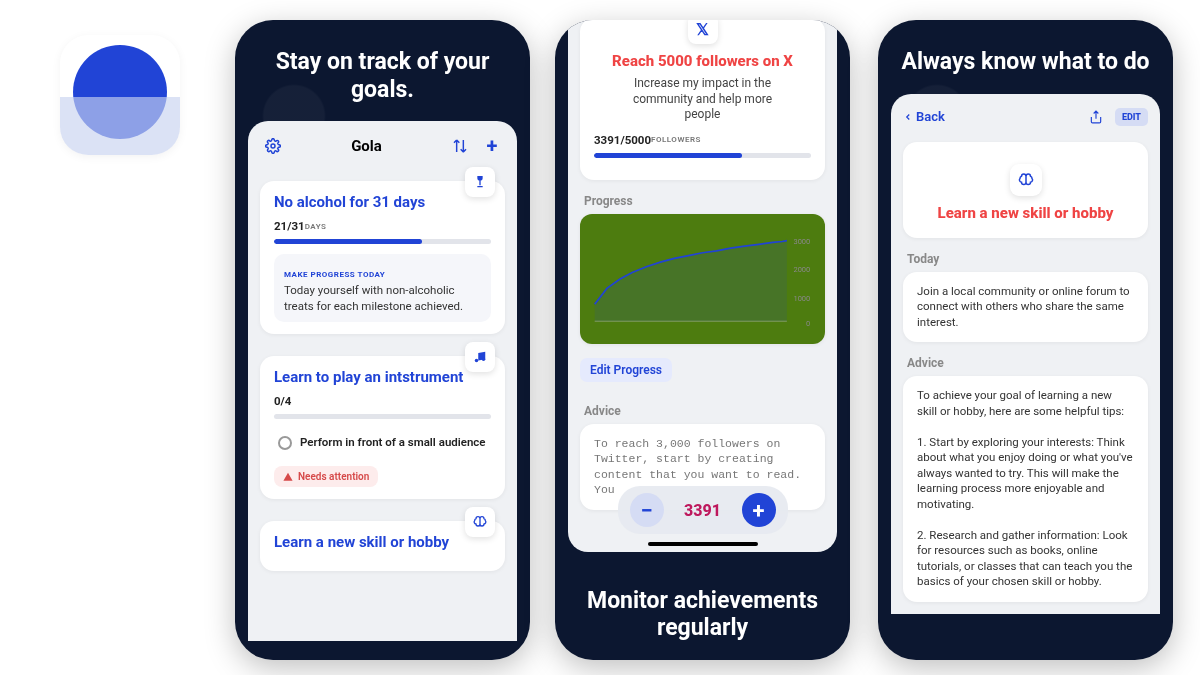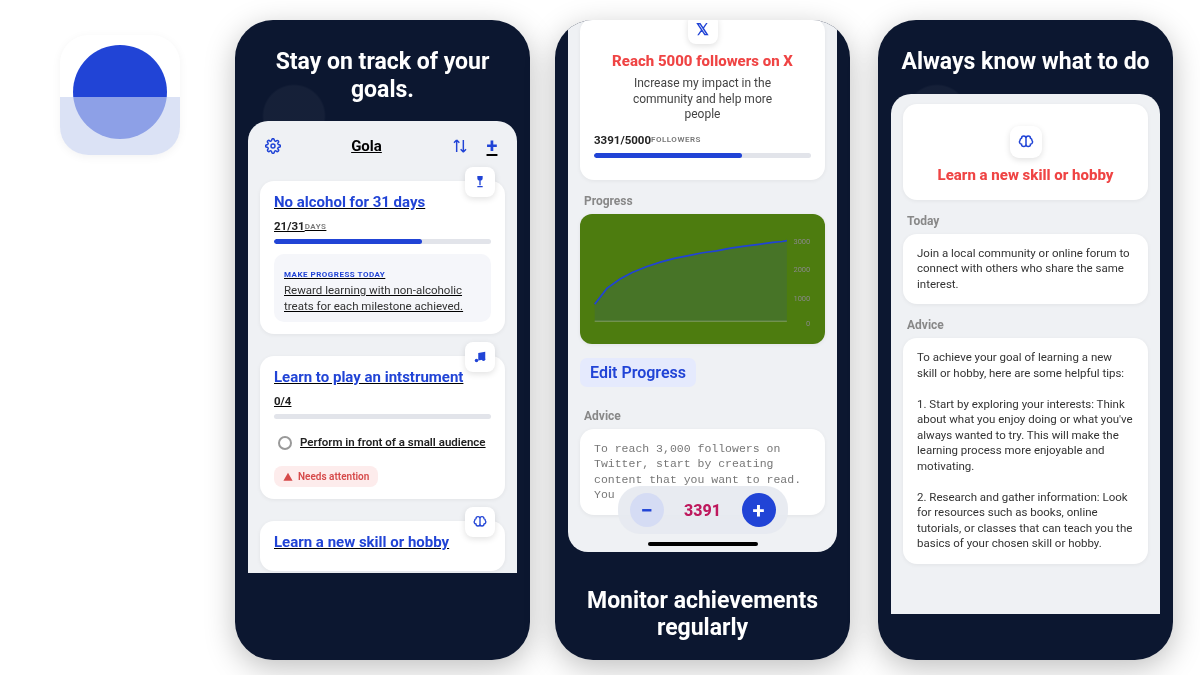--- a/index.html
+++ b/index.html
@@ -82,21 +82,21 @@
     padding: 0 22px;
   }
   .screen {
     background: #eff1f4;
     margin: 0 13px;
     border-radius: 20px 20px 0 0;
     position: relative;
     z-index: 2;
     overflow: hidden;
   }
-  .p1 .screen { height: 452px; text-decoration: underline; }
+  .p1 .screen { height: 520px; }
   .p2 .screen { margin-top: -8px; height: 540px; border-radius: 0 0 20px 20px; padding-top: 6px; }
   .p3 .screen { height: 520px; }
   .topbar {
     display: flex;
     align-items: center;
     justify-content: space-between;
     padding: 14px 14px 6px;
   }
   .topbar .title {
     font-weight: 700;
@@ -235,21 +235,21 @@
     position: relative;
     height: 130px;
   }
   .chart svg { width: 100%; height: 100%; }
   .axis-label { font-size: 8px; fill: #888; }
   .edit-btn {
     margin: 8px 12px;
     display:inline-block;
     background: #e5eafd;
     color: #2144d6;
-    font-size: 16px;
+    font-size: 12px;
     font-weight: 600;
     padding: 5px 10px;
     border-radius: 7px;
   }
   .stepper {
     position:absolute;
     bottom: 18px; left: 50%; transform: translateX(-50%);
     background: rgba(230,233,240,0.92);
     border-radius: 22px;
     display:flex; align-items:center; gap: 14px;
@@ -331,21 +331,21 @@
         <div class="goal-title">No alcohol for 31 days</div>
         <div class="progress-row">
           <span>21/31</span>
           <span class="unit">DAYS</span>
         </div>
         <div class="bar">
             <span style="width:68%"></span>
           </div>
         <div class="mini-sub">
           <div class="subhead">MAKE PROGRESS TODAY</div>
-          <div class="body-text">Reward learning with non-alcoholic treats for each milestone achieved.</div>
+          <div class="body-text">Today yourself with non-alcoholic treats for each milestone achieved.</div>
         </div>
       </div>
 
       <div class="card" style="margin-top:22px;">
         <div class="badge-icon">
           <svg width="14" height="14" viewBox="0 0 24 24" fill="currentColor">
               <path d="M9 18V5l12-2v13"></path>
               <circle cx="6" cy="18" r="3"></circle>
               <circle cx="18" cy="16" r="3"></circle>
             </svg>
@@ -420,20 +420,36 @@
         <div class="circle-btn">+</div>
       </div>
       <div class="home-ind"></div>
     </div>
     <div class="headline headline-bottom">Monitor achievements regularly</div>
   </div>
 
   <div class="phone p3">
     <div class="headline">Always know what to do</div>
     <div class="screen">
+      <div class="back-row">
+        <div class="back-btn">
+          <svg width="10" height="14" viewBox="0 0 24 24" fill="none" stroke="currentColor" stroke-width="3">
+              <path d="M15 18l-6-6 6-6"></path>
+            </svg>
+          <span>Back</span>
+        </div>
+        <div style="display:flex;gap:8px;align-items:center;">
+          <div class="icon-btn">
+            <svg width="14" height="14" viewBox="0 0 24 24" fill="none" stroke="currentColor" stroke-width="2">
+                <path d="M4 12v8a2 2 0 0 0 2 2h12a2 2 0 0 0 2-2v-8M16 6l-4-4-4 4M12 2v13"></path>
+              </svg>
+          </div>
+          <div class="edit-pill">EDIT</div>
+        </div>
+      </div>
 
       <div class="card" style="text-align:center;padding:16px;">
         <div class="brain-icon" style="margin-bottom:8px;">
           <svg width="18" height="18" viewBox="0 0 24 24" fill="none" stroke="currentColor" stroke-width="2">
               <path d="M9 4a3 3 0 0 0-3 3 3 3 0 0 0-2 3 3 3 0 0 0 2 5 3 3 0 0 0 3 3 3 3 0 0 0 3-3V7a3 3 0 0 0-3-3zM15 4a3 3 0 0 1 3 3 3 3 0 0 1 2 3 3 3 0 0 1-2 5 3 3 0 0 1-3 3 3 3 0 0 1-3-3V7a3 3 0 0 1 3-3z"></path>
             </svg>
         </div>
         <div class="center-title">Learn a new skill or hobby</div>
       </div>
 

